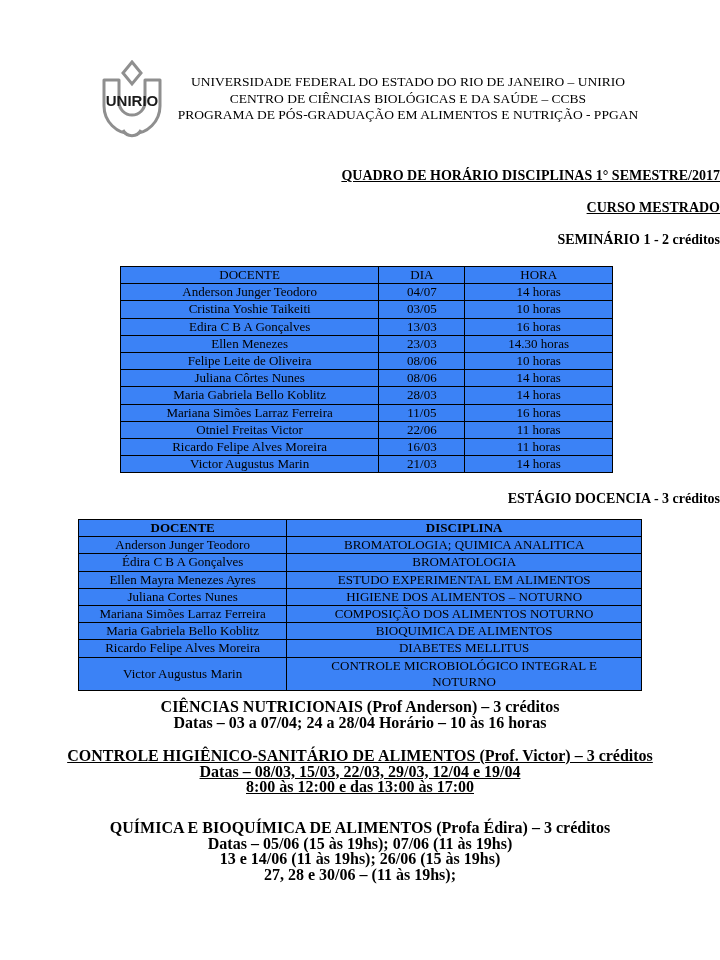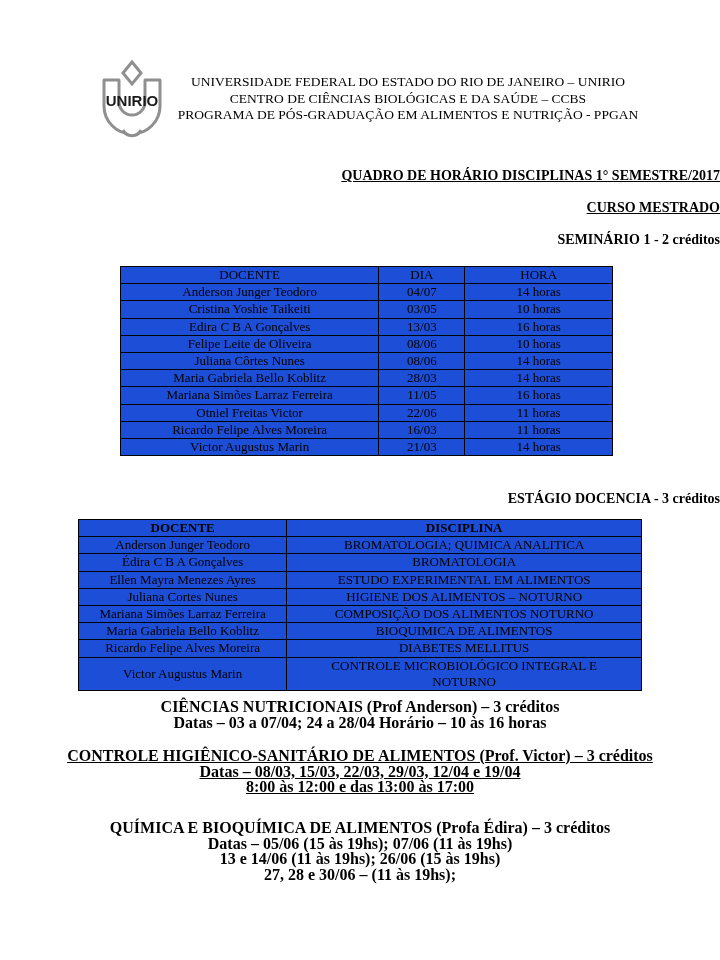--- a/index.html
+++ b/index.html
@@ -22,21 +22,21 @@
   .title-main, .title-course, .title-sem, .estagio-title {
     position:absolute; left:0; width:720px; text-align:right;
     font-weight:bold; font-size:14px;
   }
   .title-main { top:168px; }
   .title-course { top:200px; }
   .title-main span, .title-course span { text-decoration:underline; }
   .title-sem { top:232px; }
   .estagio-title { top:491px; }
   
-  table { border-collapse:collapse; table-layout:fixed; position:absolute; background:#1d4ed8; }
+  table { border-collapse:collapse; table-layout:fixed; position:absolute; background:#3b82f6; }
   th, td {
     border:1px solid #000; text-align:center; vertical-align:middle;
     font-size:13px; line-height:16.2px; padding:0 2px; height:17px;
     overflow:hidden;
   }
   .sem-table { left:120px; top:266px; width:493px; }
   .sem-table th { font-weight:normal; }
   .est-table { left:78px; top:519px; width:564px; }
   .est-table th { font-weight:bold; }
   .est-table td:nth-child(2), .est-table th:nth-child(2) { padding:0 20px; }
@@ -112,20 +112,25 @@
           <td>Cristina Yoshie Taikeiti</td>
           <td>03/05</td>
           <td>10 horas</td>
         </tr>
         <tr>
           <td>Edira C B A Gonçalves</td>
           <td>13/03</td>
           <td>16 horas</td>
         </tr>
         <tr>
+          <td>Ellen Menezes</td>
+          <td>23/03</td>
+          <td>14.30 horas</td>
+        </tr>
+        <tr>
           <td>Felipe Leite de Oliveira</td>
           <td>08/06</td>
           <td>10 horas</td>
         </tr>
         <tr>
           <td>Juliana Côrtes Nunes</td>
           <td>08/06</td>
           <td>14 horas</td>
         </tr>
         <tr>

